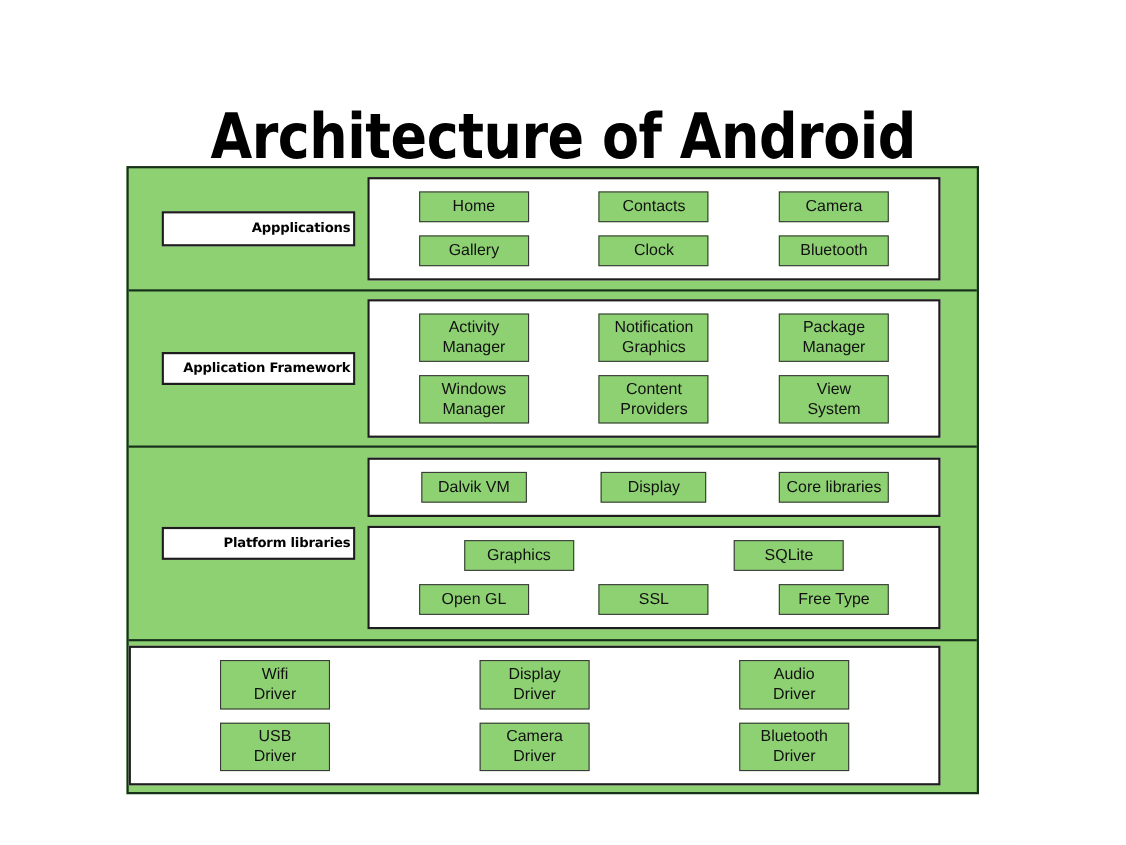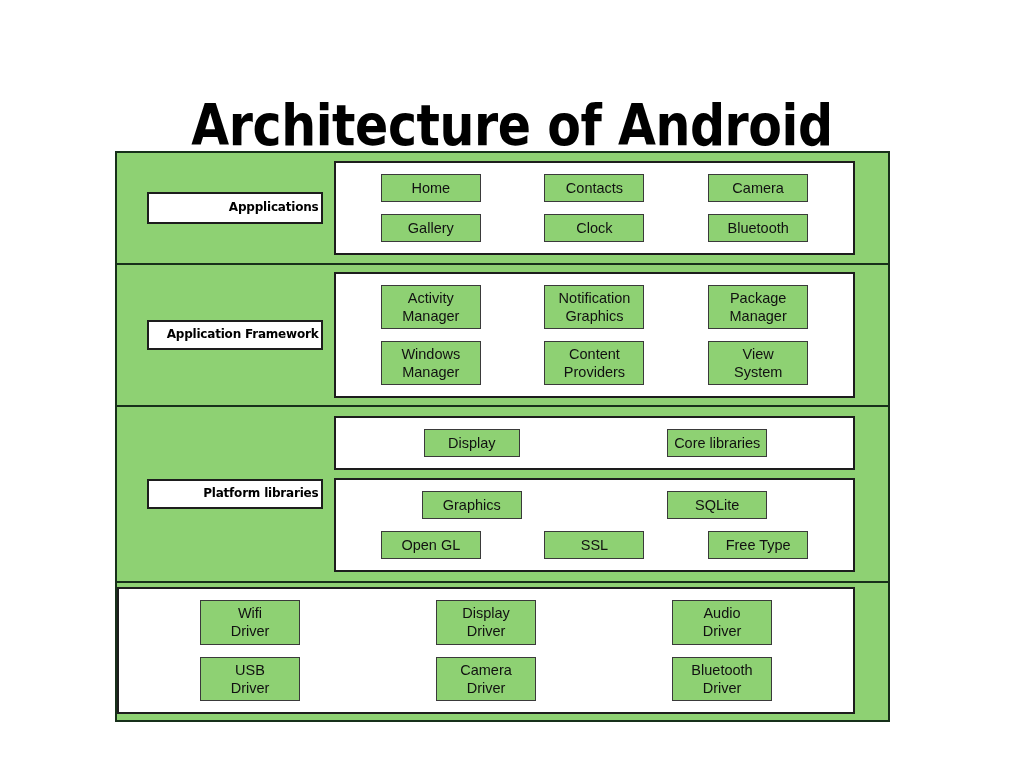--- a/index.html
+++ b/index.html
@@ -220,20 +220,23 @@
   </div>
 
   <div class="layer layer-libs">
     <div class="label-col">
       <div class="layer-box-label">Platform libraries</div>
     </div>
     <div class="content-col">
       <div class="panel single">
         <div class="panel-row">
           <div class="chip-slot">
+              <div class="chip">Dalvik VM</div>
+            </div>
+          <div class="chip-slot">
               <div class="chip">Display</div>
             </div>
           <div class="chip-slot">
               <div class="chip">Core libraries</div>
             </div>
         </div>
       </div>
       <div class="panel">
         <div class="panel-row">
           <div class="chip-slot">

